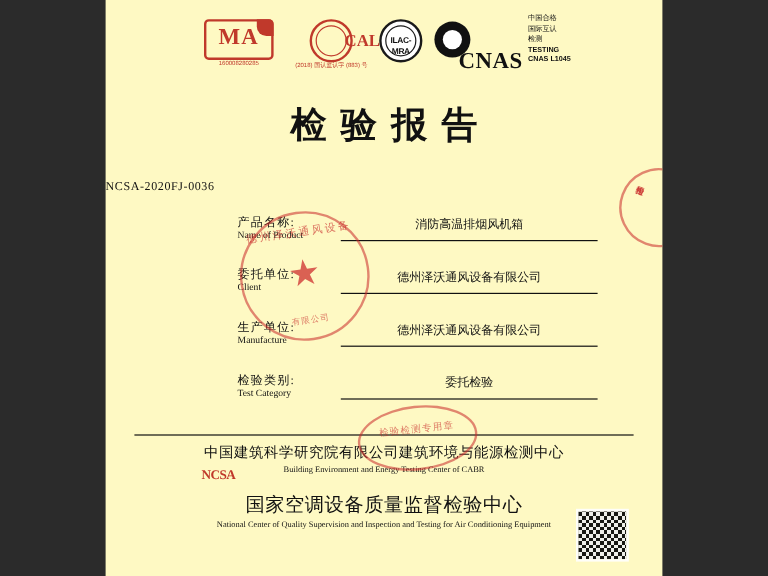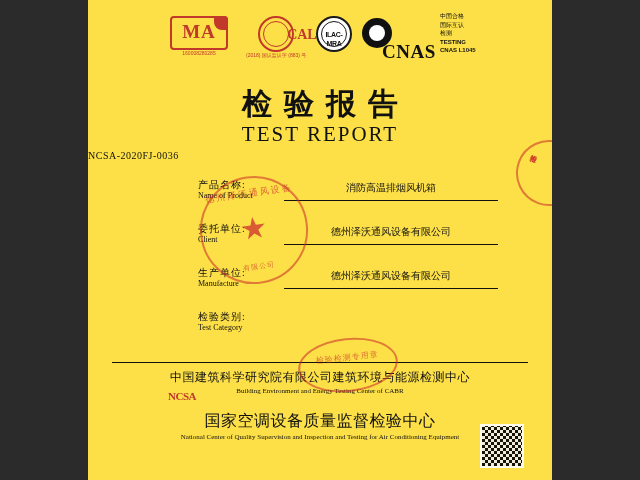--- a/index.html
+++ b/index.html
@@ -12,21 +12,21 @@
     height: 480px;
     overflow: hidden;
     font-family: "Liberation Serif", serif;
   }
   .page {
     position: absolute;
     left: 88px;
     top: 0;
     width: 464px;
     height: 480px;
-    background: #fde047;
+    background: #fef9c3;
     overflow: hidden;
   }
 
   
   .cert-row {
     position: absolute;
     top: 12px;
     left: 82px;
     width: 320px;
     height: 54px;
@@ -429,21 +429,20 @@
     <div class="cnas-side">
       <div class="zh">中国合格</div>
       <div class="zh">国际互认</div>
       <div class="zh">检测</div>
       <div>TESTING</div>
       <div>CNAS L1045</div>
     </div>
   </div>
 
   <div class="title-cn">检验报告</div>
-  <div class="title-en">TEST REPORT</div>
   <div class="report-no">NCSA-2020FJ-0036</div>
 
   <div class="fields">
 
     <div class="field">
       <span class="label-cn">产品名称:</span>
       <span class="label-en">Name of Product</span>
       <span class="value">消防高温排烟风机箱</span>
     </div>
 
@@ -455,20 +454,21 @@
 
     <div class="field">
       <span class="label-cn">生产单位:</span>
       <span class="label-en">Manufacture</span>
       <span class="value">德州泽沃通风设备有限公司</span>
     </div>
 
     <div class="field">
       <span class="label-cn">检验类别:</span>
       <span class="label-en">Test Category</span>
+      <span class="value">委托检验</span>
     </div>
   </div>
 
   <div class="stamp stamp-main">
     <span class="arc-top">德州泽沃通风设备</span>
     <span class="star">★</span>
     <span class="arc-bottom">有限公司</span>
   </div>
 
   <div class="stamp stamp-edge">

